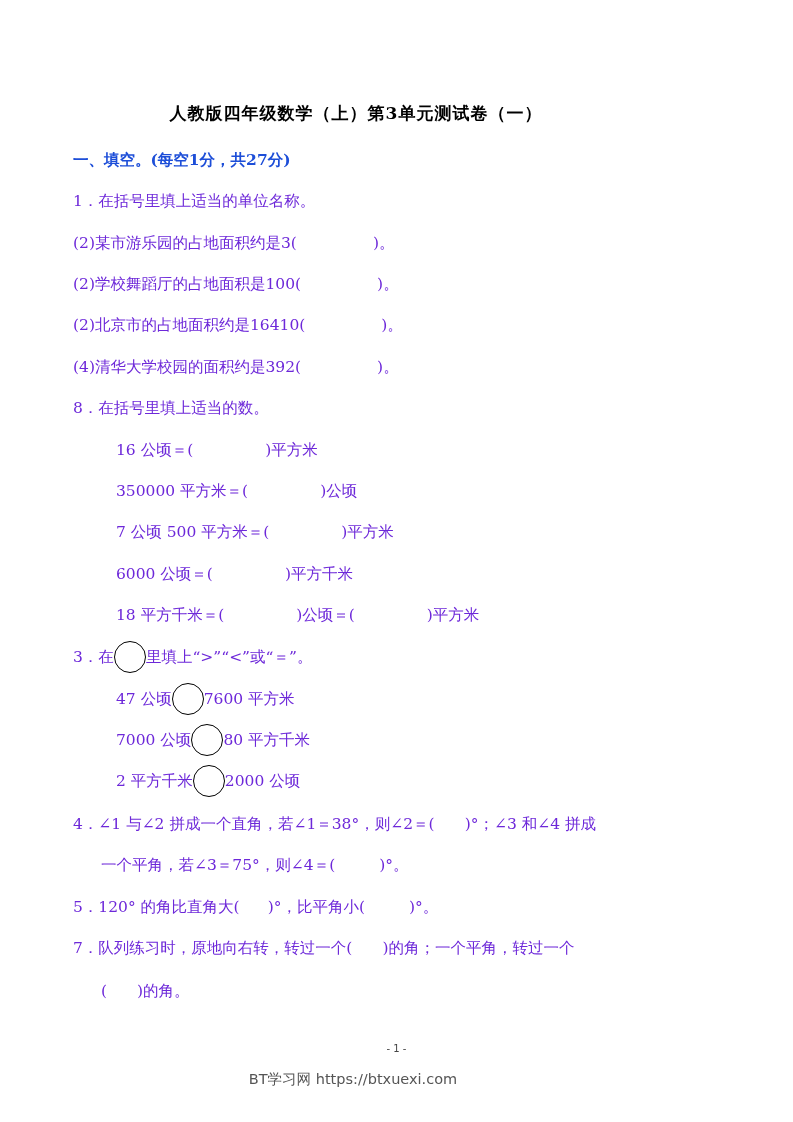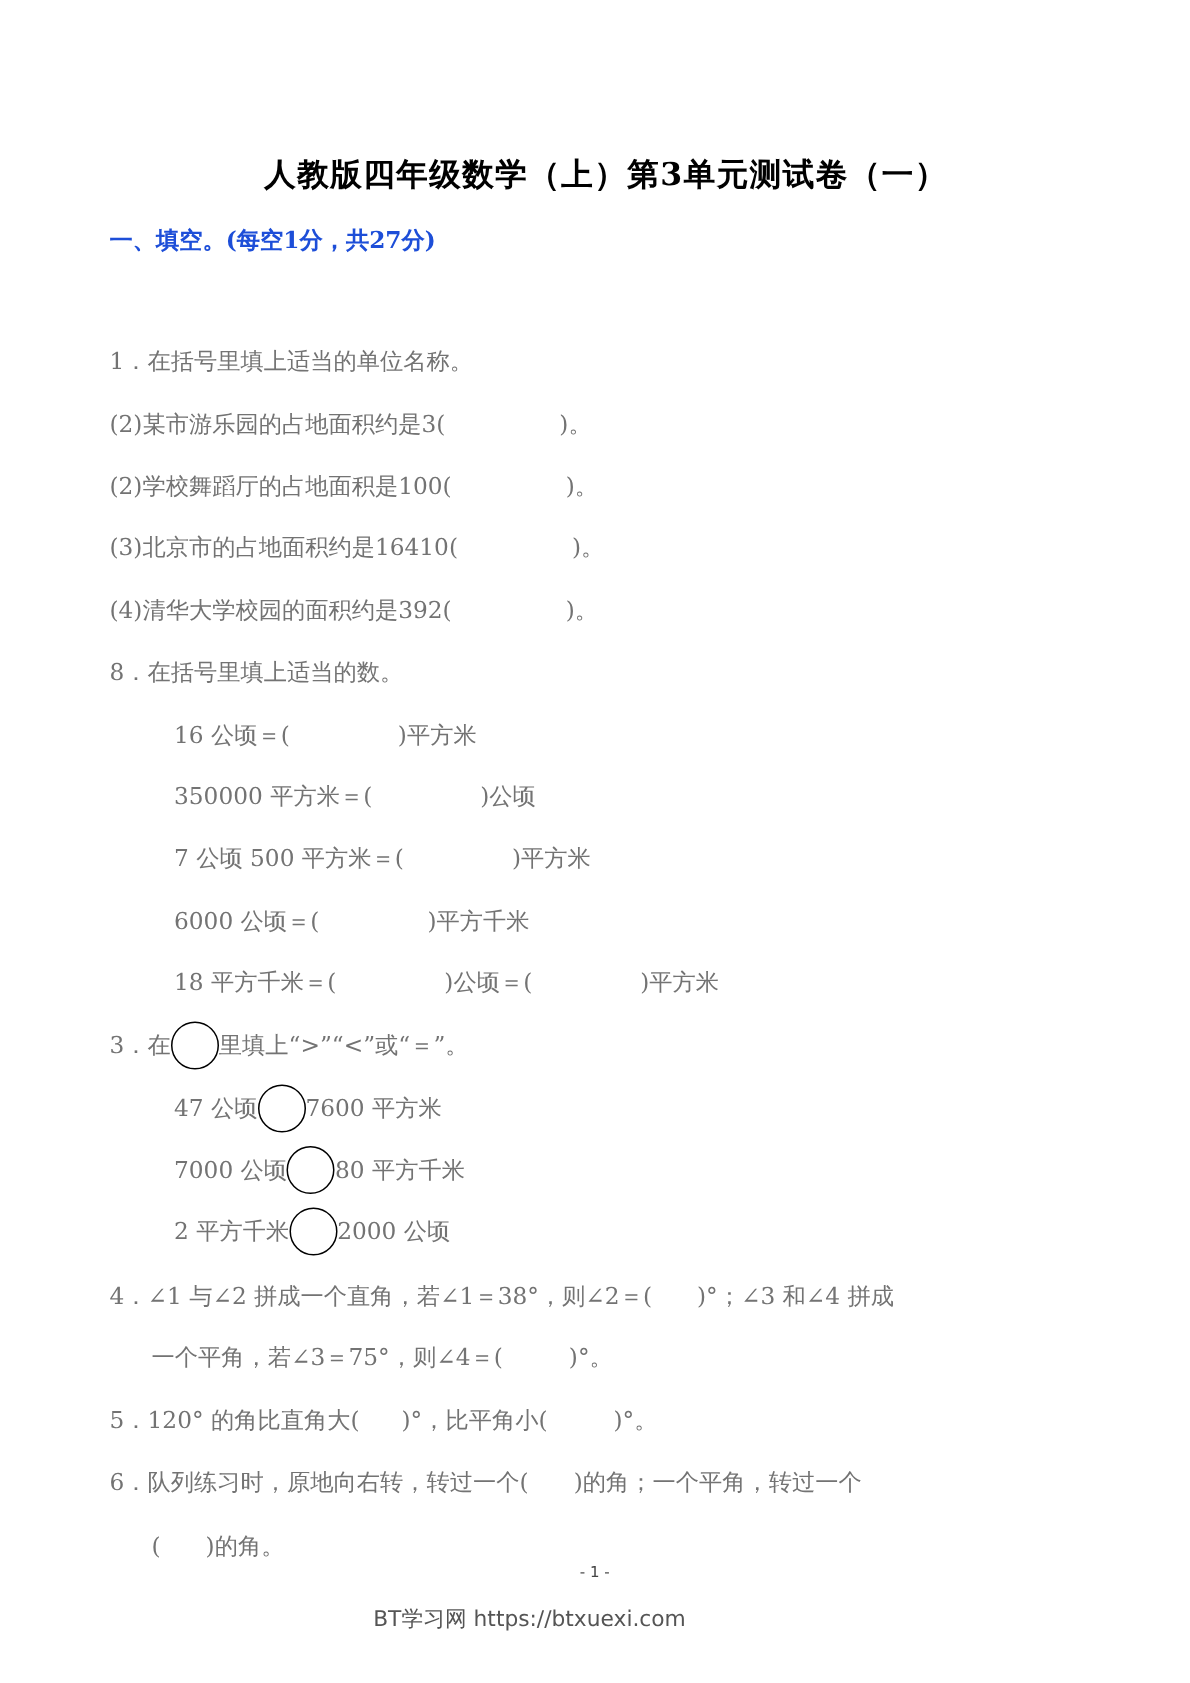--- a/index.html
+++ b/index.html
@@ -1,54 +1,54 @@
 <!DOCTYPE html>
 <html><head>
   <meta charset="utf-8">
   <style>
     html, body { margin: 0; padding: 0; background: #ffffff; }
     body { width: 793px; height: 1122px; position: relative; overflow: hidden; color: #111; font-family: "DejaVu Serif", "Liberation Serif", serif; }
-    .title { position: absolute; left: 0; width: 712px; top: 102px; text-align: center; font-size: 21px; font-weight: bold; letter-spacing: 1px; color: #000; padding-left: 48px; }
+    .title { position: absolute; left: 0; width: 712px; top: 102px; text-align: center; font-size: 17px; font-weight: bold; letter-spacing: 1px; color: #000; }
     .section { position: absolute; left: 73px; top: 150px; font-size: 15.5px; font-weight: bold; color: #1d4ed8; }
-    .line { position: absolute; font-size: 15.5px; white-space: nowrap; color: #737373; margin-top: 40px; }
+    .line { position: absolute; font-size: 15.5px; white-space: nowrap; color: #6d28d9; }
     .q { left: 73px; }
     .sub { left: 73px; }
     .ind { left: 116px; }
     .ind2 { left: 101px; }
     .gap { display: inline-block; }
     .circle { display: inline-block; width: 32px; height: 32px; border: 1.6px solid #000; border-radius: 50%; vertical-align: middle; margin: -8px 0 -6px 0; box-sizing: border-box; }
     .page-num { position: absolute; left: 0; width: 793px; top: 1043px; text-align: center; font-family: "DejaVu Sans", sans-serif; font-size: 10px; color: #444; }
     .footer { position: absolute; left: 0; width: 706px; top: 1070px; text-align: center; font-family: "DejaVu Sans", sans-serif; font-size: 14.5px; color: #555; }
   </style>
 </head>
 <body>
 
 <div class="title">人教版四年级数学（上）第3单元测试卷（一）</div>
 <div class="section">一、填空。(每空1分，共27分)</div>
 
 <div class="line q" style="top:191px">1．在括号里填上适当的单位名称。</div>
 <div class="line sub" style="top:233px"><span>(2)某市游乐园的占地面积约是3(</span><span class="gap" style="width:76px"></span><span>)。</span></div>
 <div class="line sub" style="top:274px"><span>(2)学校舞蹈厅的占地面积是100(</span><span class="gap" style="width:76px"></span><span>)。</span></div>
-<div class="line sub" style="top:315px"><span>(3)北京市的占地面积约是16410(</span><span class="gap" style="width:76px"></span><span>)。</span></div>
+<div class="line sub" style="top:315px"><span>(2)北京市的占地面积约是16410(</span><span class="gap" style="width:76px"></span><span>)。</span></div>
 <div class="line sub" style="top:357px"><span>(4)清华大学校园的面积约是392(</span><span class="gap" style="width:76px"></span><span>)。</span></div>
 
 <div class="line q" style="top:398px">8．在括号里填上适当的数。</div>
 <div class="line ind" style="top:440px"><span>16 公顷＝(</span><span class="gap" style="width:72px"></span><span>)平方米</span></div>
 <div class="line ind" style="top:481px"><span>350000 平方米＝(</span><span class="gap" style="width:72px"></span><span>)公顷</span></div>
 <div class="line ind" style="top:522px"><span>7 公顷 500 平方米＝(</span><span class="gap" style="width:72px"></span><span>)平方米</span></div>
 <div class="line ind" style="top:564px"><span>6000 公顷＝(</span><span class="gap" style="width:72px"></span><span>)平方千米</span></div>
 <div class="line ind" style="top:605px"><span>18 平方千米＝(</span><span class="gap" style="width:72px"></span><span>)公顷＝(</span><span class="gap" style="width:72px"></span><span>)平方米</span></div>
 
 <div class="line q" style="top:647px"><span>3．在</span><span class="circle"></span><span>里填上“&gt;”“&lt;”或“＝”。</span></div>
 <div class="line ind" style="top:689px"><span>47 公顷</span><span class="circle"></span><span>7600 平方米</span></div>
 <div class="line ind" style="top:730px"><span>7000 公顷</span><span class="circle"></span><span>80 平方千米</span></div>
 <div class="line ind" style="top:771px"><span>2 平方千米</span><span class="circle"></span><span>2000 公顷</span></div>
 
 <div class="line q" style="top:814px"><span>4．∠1 与∠2 拼成一个直角，若∠1＝38°，则∠2＝(</span><span class="gap" style="width:30px"></span><span>)°；∠3 和∠4 拼成</span></div>
 <div class="line ind2" style="top:855px"><span>一个平角，若∠3＝75°，则∠4＝(</span><span class="gap" style="width:44px"></span><span>)°。</span></div>
 
 <div class="line q" style="top:897px"><span>5．120° 的角比直角大(</span><span class="gap" style="width:28px"></span><span>)°，比平角小(</span><span class="gap" style="width:44px"></span><span>)°。</span></div>
 
-<div class="line q" style="top:938px"><span>6．队列练习时，原地向右转，转过一个(</span><span class="gap" style="width:30px"></span><span>)的角；一个平角，转过一个</span></div>
+<div class="line q" style="top:938px"><span>7．队列练习时，原地向右转，转过一个(</span><span class="gap" style="width:30px"></span><span>)的角；一个平角，转过一个</span></div>
 <div class="line ind2" style="top:981px"><span>(</span><span class="gap" style="width:30px"></span><span>)的角。</span></div>
 
 <div class="page-num">- 1 -</div>
 <div class="footer">BT学习网 https://btxuexi.com</div>
 
 </body></html>

